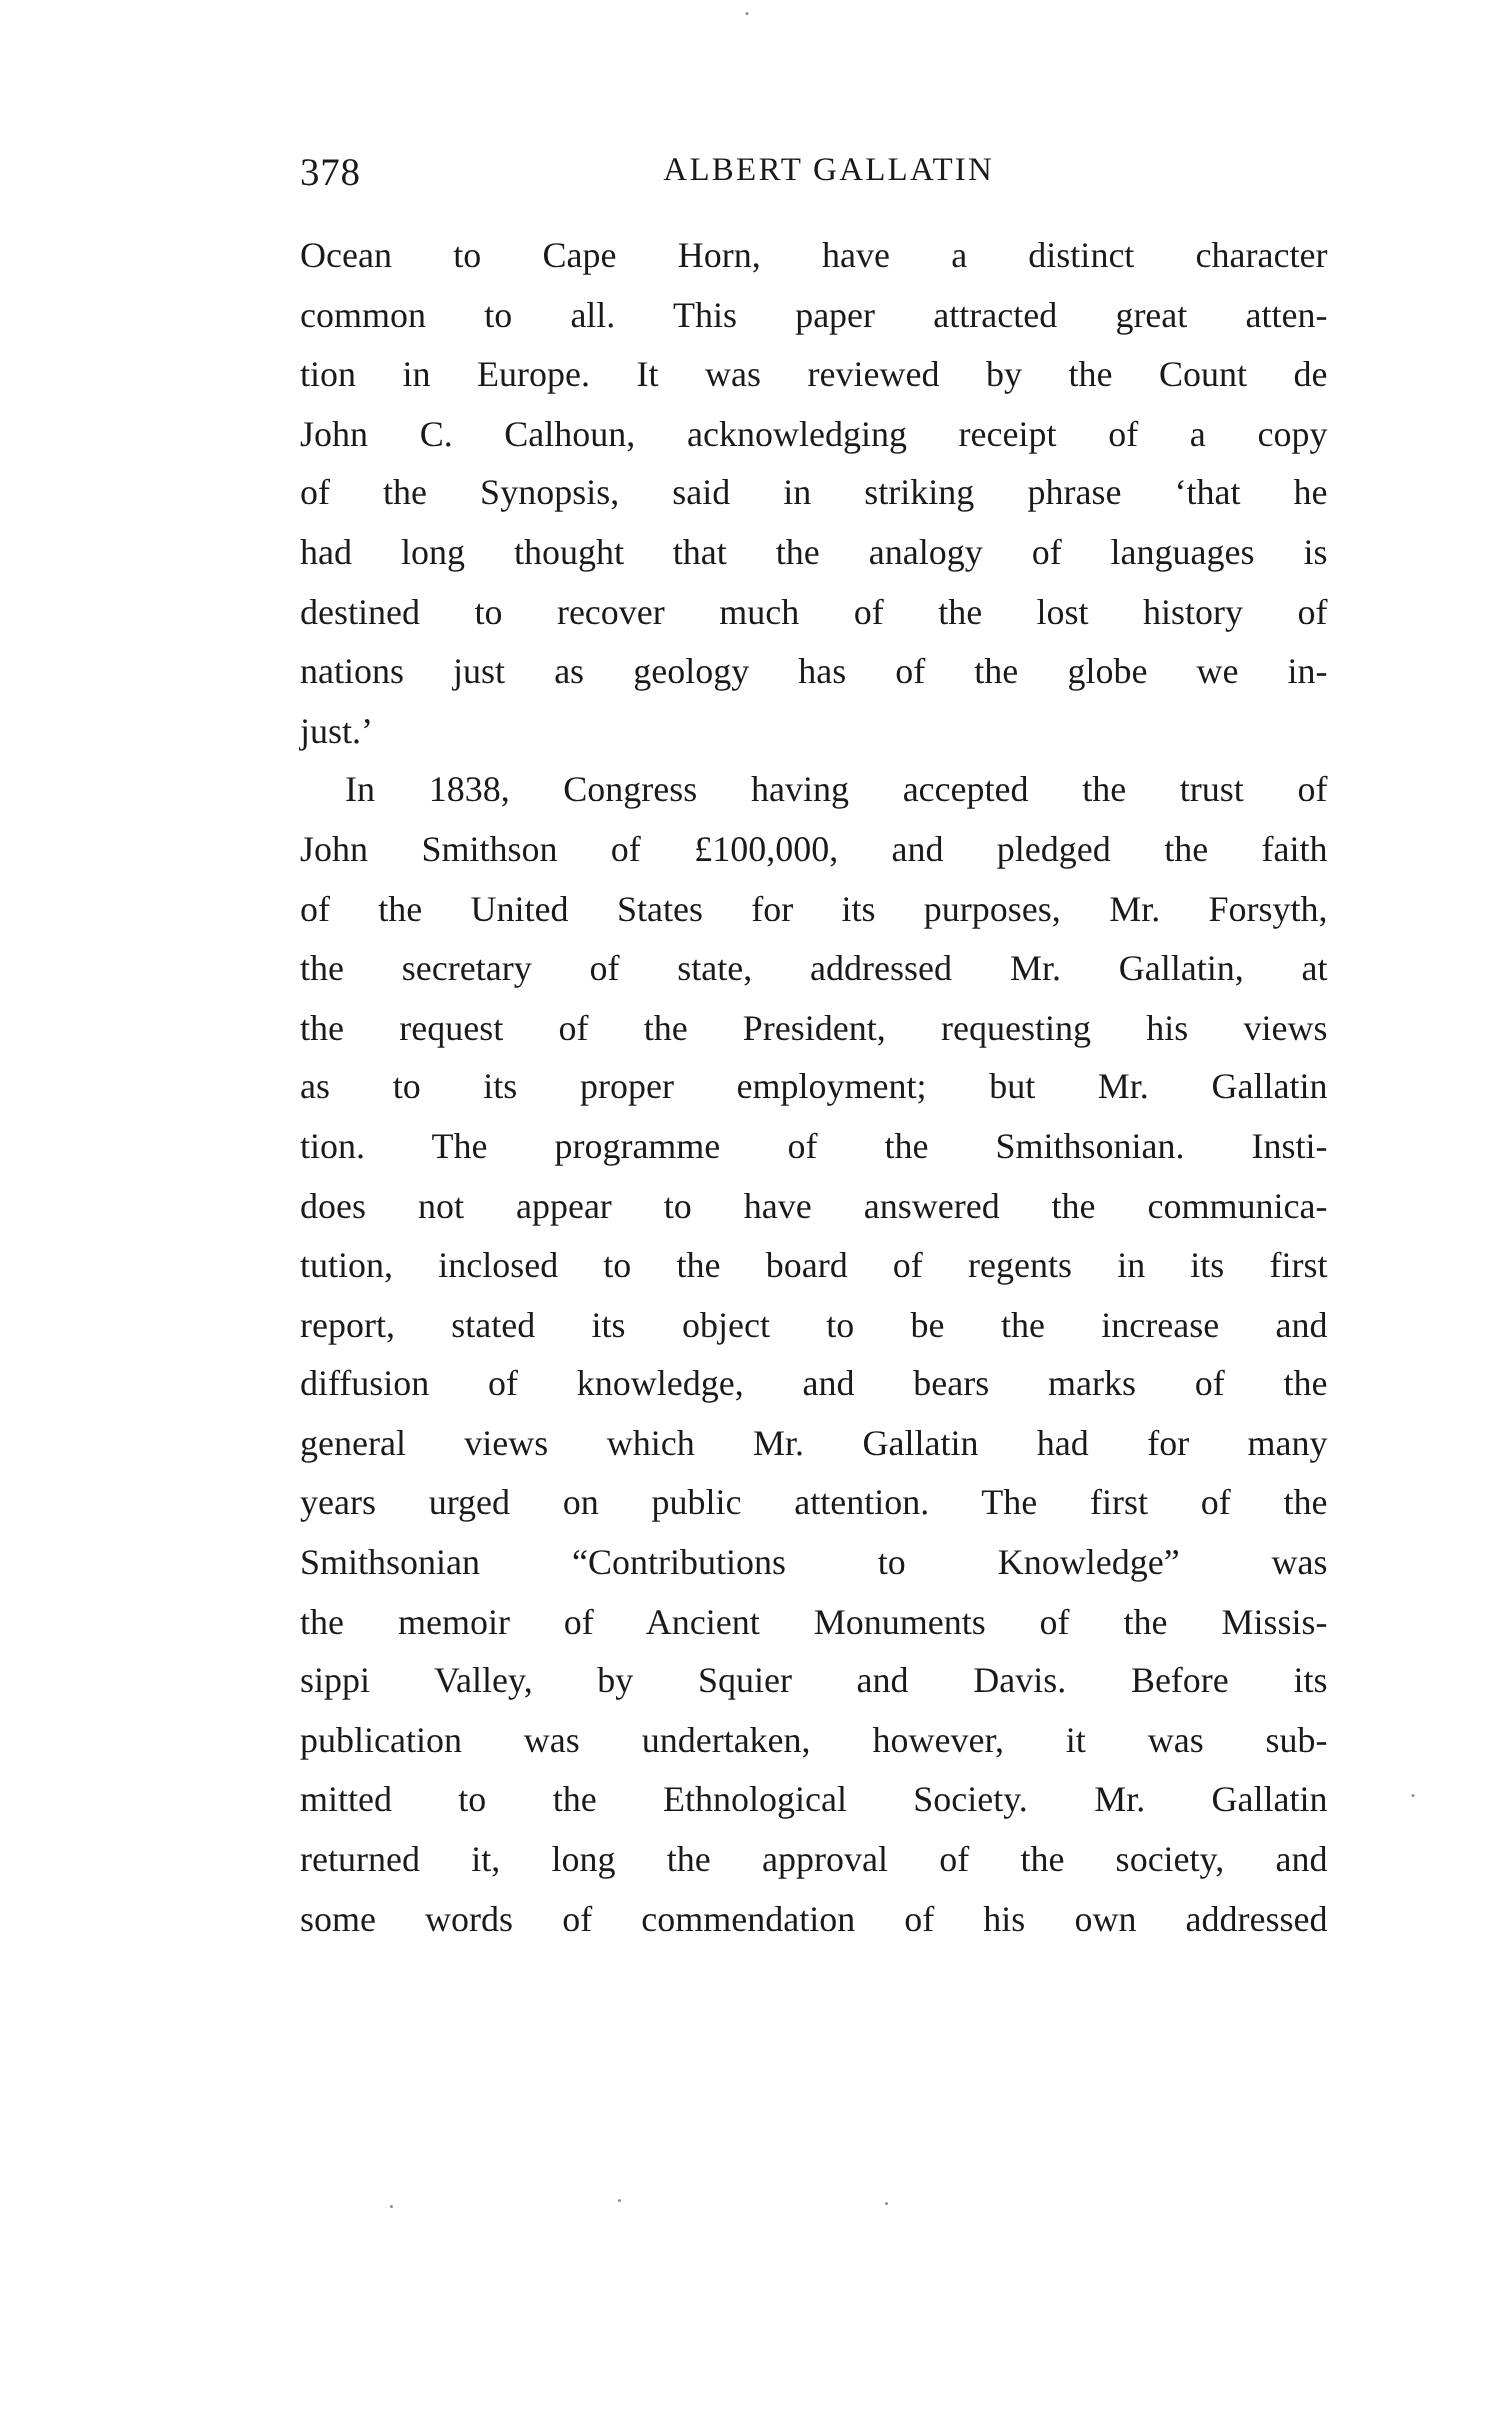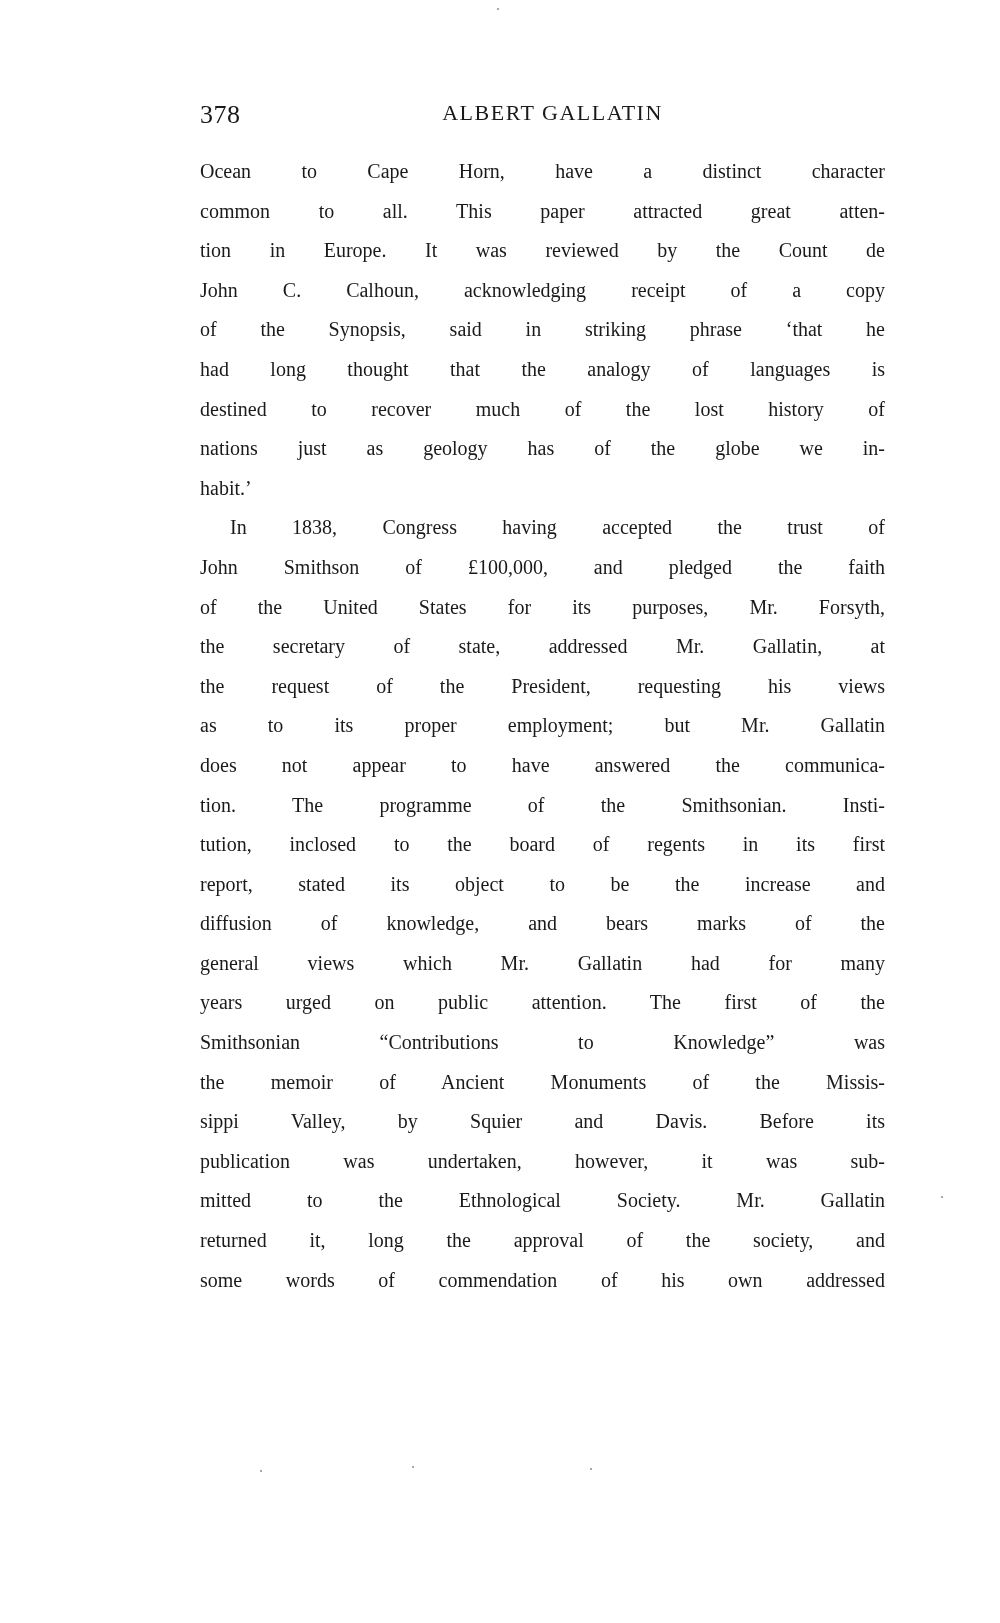--- a/index.html
+++ b/index.html
@@ -48,21 +48,21 @@
       box-sizing: border-box;
     }
     .body-text {
       position: absolute;
       left: 200px;
       top: 152px;
       width: 685px;
     }
     .line {
       display: block;
-      font-size: 20px;
+      font-size: 24px;
       line-height: 39.6px;
       height: 39.6px;
       white-space: nowrap;
       text-align: justify;
       text-align-last: justify;
     }
     .line.last {
       text-align: left;
       text-align-last: left;
     }
@@ -88,29 +88,29 @@
 
   <div class="body-text" id="body-text">
       <span class="line">Ocean to Cape Horn, have a distinct character</span>
       <span class="line">common to all.  This paper attracted great atten-</span>
       <span class="line">tion in Europe.  It was reviewed by the Count de</span>
       <span class="line">John C. Calhoun, acknowledging receipt of a copy</span>
       <span class="line">of the Synopsis, said in striking phrase ‘that he</span>
       <span class="line">had long thought that the analogy of languages is</span>
       <span class="line">destined to recover much of the lost history of</span>
       <span class="line">nations just as geology has of the globe we in-</span>
-      <span class="line last">habit.’</span>
+      <span class="line last">just.’</span>
       <span class="line indent">In 1838, Congress having accepted the trust of</span>
       <span class="line">John Smithson of £100,000, and pledged the faith</span>
       <span class="line">of the United States for its purposes, Mr. Forsyth,</span>
       <span class="line">the secretary of state, addressed Mr. Gallatin, at</span>
       <span class="line">the request of the President, requesting his views</span>
       <span class="line">as to its proper employment; but Mr. Gallatin</span>
+      <span class="line">tion.  The programme of the Smithsonian. Insti-</span>
       <span class="line">does not appear to have answered the communica-</span>
-      <span class="line">tion.  The programme of the Smithsonian. Insti-</span>
       <span class="line">tution, inclosed to the board of regents in its first</span>
       <span class="line">report, stated its object to be the increase and</span>
       <span class="line">diffusion of knowledge, and bears marks of the</span>
       <span class="line">general views which Mr. Gallatin had for many</span>
       <span class="line">years urged on public attention.  The first of the</span>
       <span class="line">Smithsonian “Contributions to Knowledge” was</span>
       <span class="line">the memoir of Ancient Monuments of the Missis-</span>
       <span class="line">sippi Valley, by Squier and Davis.  Before its</span>
       <span class="line">publication was undertaken, however, it was sub-</span>
       <span class="line">mitted to the Ethnological Society.  Mr. Gallatin</span>

